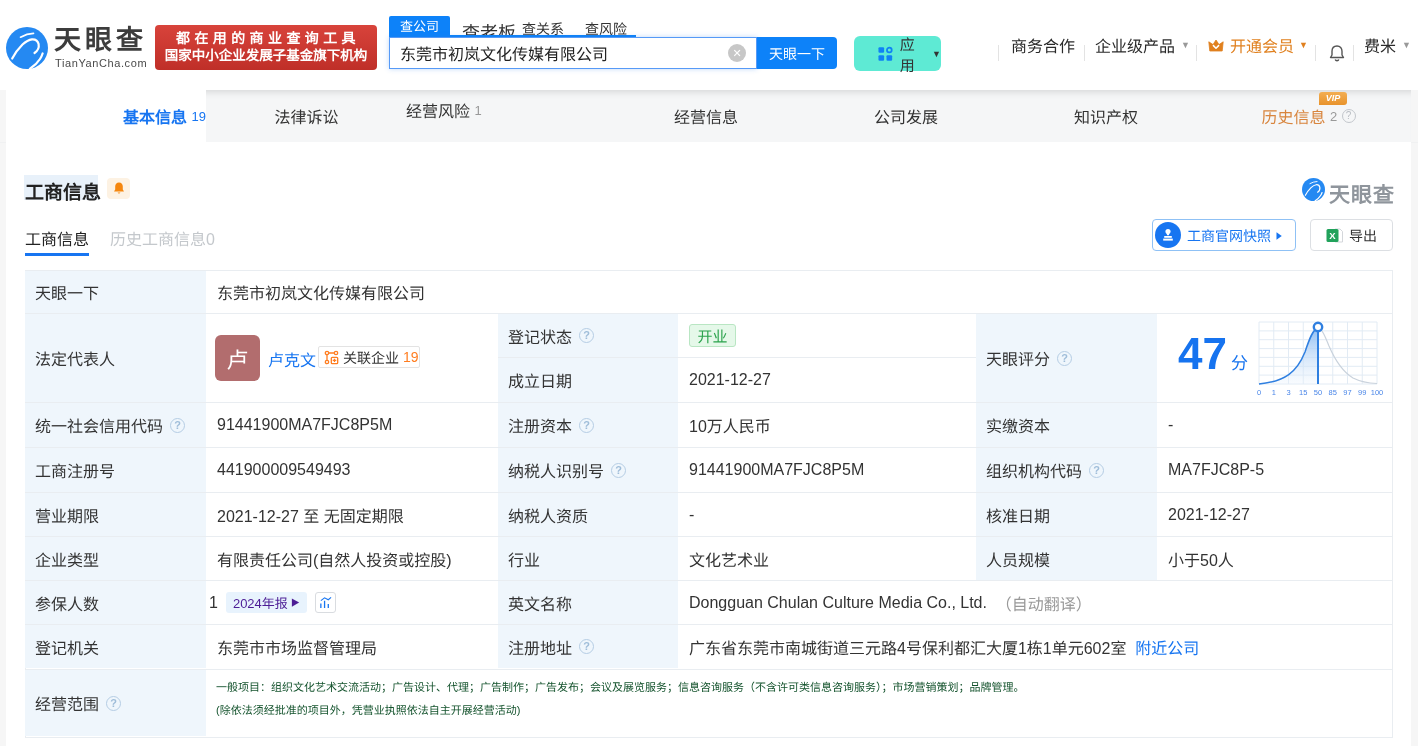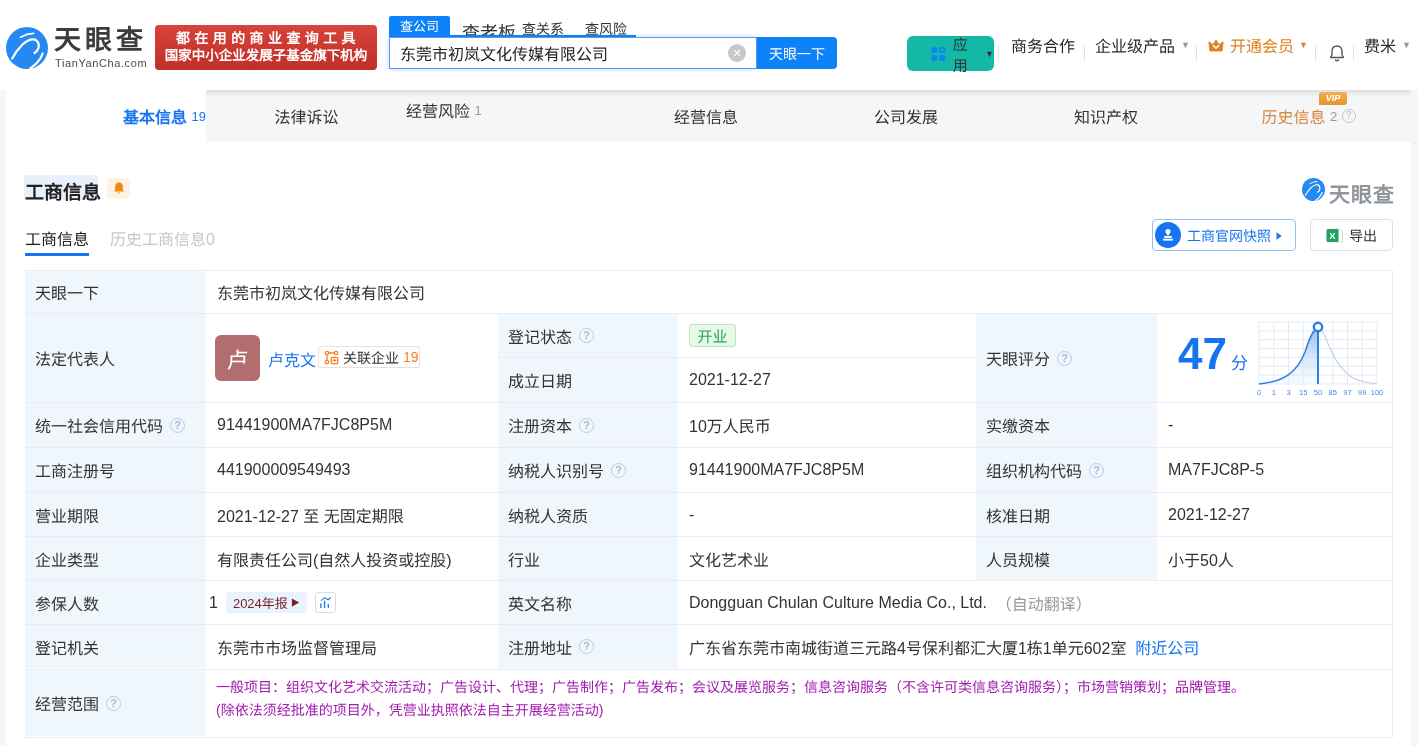--- a/index.html
+++ b/index.html
@@ -34,21 +34,21 @@
 <div class="abs" style="left:389px;top:16px;width:61px;height:19px;background:#0d82f9;color:#fff;font-size:13px;display:flex;align-items:center;justify-content:center;border-radius:2px 2px 0 0">查公司</div>
 <div class="abs" style="left:462px;top:18px;font-size:18px;color:#333">查老板</div>
 <div class="abs" style="left:522px;top:18px;font-size:14px;color:#333">查关系</div>
 <div class="abs" style="left:585px;top:18px;font-size:14px;color:#333">查风险</div>
 <div class="abs" style="left:389px;top:35px;width:247px;height:2px;background:#0d82f9"></div>
 
 <div class="abs" style="left:389px;top:37px;width:368px;height:32px;background:#fff;border:1px solid #569af7;box-shadow:0 0 5px rgba(47,128,237,.3);display:flex;align-items:center;padding-left:10px;font-size:16px;color:#222">东莞市初岚文化传媒有限公司</div>
 <div class="abs" style="left:728px;top:44px;width:18px;height:18px;border-radius:50%;background:#c7c7c7;color:#fff;font-size:11px;line-height:18px;text-align:center">✕</div>
 <div class="abs" style="left:757px;top:37px;width:80px;height:32px;background:#0d82f9;border-radius:0 4px 4px 0;color:#fff;font-size:14px;display:flex;align-items:center;justify-content:center">天眼一下</div>
 
-<div class="abs" style="left:907px;top:36px;width:87px;height:35px;background:#14b8a6;border-radius:6px;display:flex;align-items:center;padding-left:24px;font-size:15px;color:#333">
+<div class="abs" style="left:854px;top:36px;width:87px;height:35px;background:#5eead4;border-radius:6px;display:flex;align-items:center;padding-left:24px;font-size:15px;color:#333">
 <svg width="16" height="16" viewBox="0 0 16 16" style="margin-right:7px">
       <g fill="#0f82f5">
         <rect x="0.5" y="0.5" width="6.2" height="6.2" rx="1.2"></rect>
         <rect x="0.5" y="9.3" width="6.2" height="6.2" rx="1.2"></rect>
         <rect x="9.3" y="9.3" width="6.2" height="6.2" rx="1.2"></rect>
       </g>
       <circle cx="12.4" cy="3.6" r="2.6" fill="none" stroke="#0f82f5" stroke-width="1.9"></circle>
     </svg>
 应用<span style="margin-left:5px;font-size:9px;color:#333">▼</span></div>
 <div class="hdiv" style="left:998px"></div>
@@ -179,37 +179,37 @@
 <div class="lab" style="left:976px;top:493px;width:181px;height:43px">核准日期</div>
 <div class="val" style="left:1157px;top:493px;width:236px;height:43px">2021-12-27</div>
 <div class="lab" style="left:25px;top:537px;width:181px;height:43px">企业类型</div>
 <div class="val" style="left:206px;top:537px;width:292px;height:43px">有限责任公司(自然人投资或控股)</div>
 <div class="lab" style="left:498px;top:537px;width:180px;height:43px">行业</div>
 <div class="val" style="left:678px;top:537px;width:298px;height:43px">文化艺术业</div>
 <div class="lab" style="left:976px;top:537px;width:181px;height:43px">人员规模</div>
 <div class="val" style="left:1157px;top:537px;width:236px;height:43px">小于50人</div>
 <div class="lab" style="left:25px;top:581px;width:181px;height:43px">参保人数</div>
 <div style="position:absolute;left:206px;top:581px;height:43px;display:flex;align-items:center;padding-left:3px;font-size:16px;color:#333">1
-<span style="margin-left:8px;background:#e8f3fd;border-radius:3px;height:21px;display:inline-flex;align-items:center;padding:0 7px;font-size:13px;color:#7f1d1d">2024年报 <span style="font-size:9px;margin-left:3px">▶</span></span>
+<span style="margin-left:8px;background:#e8f3fd;border-radius:3px;height:21px;display:inline-flex;align-items:center;padding:0 7px;font-size:13px;color:#4c1d95">2024年报 <span style="font-size:9px;margin-left:3px">▶</span></span>
 <span style="margin-left:8px;width:21px;height:21px;border:1px solid #d9dce0;border-radius:3px;display:inline-flex;align-items:center;justify-content:center">
       <svg width="13" height="13" viewBox="0 0 14 14">
         <g stroke="#1775f1" stroke-width="1.4" fill="none">
           <path d="M2,13 V8 M6,13 V5 M10,13 V8.5"></path>
           <path d="M2,5 L6,2 L10,4 L13,1.5" stroke-width="1.2"></path>
         </g>
       </svg>
     </span></div>
 <div class="lab" style="left:498px;top:581px;width:180px;height:43px">英文名称</div>
 <div class="val" style="left:678px;top:581px;width:715px;height:43px">Dongguan Chulan Culture Media Co., Ltd.&nbsp;&nbsp;<span style="color:#999">（自动翻译）</span></div>
 <div class="lab" style="left:25px;top:625px;width:181px;height:43px">登记机关</div>
 <div class="val" style="left:206px;top:625px;width:292px;height:43px">东莞市市场监督管理局</div>
 <div class="lab" style="left:498px;top:625px;width:180px;height:43px">注册地址<span class="q">?</span></div>
 <div class="val" style="left:678px;top:625px;width:715px;height:43px">广东省东莞市南城街道三元路4号保利都汇大厦1栋1单元602室&nbsp;&nbsp;<span style="color:#1775f1">附近公司</span></div>
 <div class="lab" style="left:25px;top:670px;width:181px;height:66px">经营范围<span class="q">?</span></div>
-<div style="position:absolute;left:216px;top:676px;width:1200px;font-size:14px;color:#a21caf;line-height:23px">一般项目：组织文化艺术交流活动；广告设计、代理；广告制作；广告发布；会议及展览服务；信息咨询服务（不含许可类信息咨询服务）；市场营销策划；品牌管理。<br>(除依法须经批准的项目外，凭营业执照依法自主开展经营活动)</div>
+<div style="position:absolute;left:216px;top:676px;width:1200px;font-size:11px;color:#14532d;line-height:23px">一般项目：组织文化艺术交流活动；广告设计、代理；广告制作；广告发布；会议及展览服务；信息咨询服务（不含许可类信息咨询服务）；市场营销策划；品牌管理。<br>(除依法须经批准的项目外，凭营业执照依法自主开展经营活动)</div>
 
 <svg class="abs" style="left:1253px;top:318px" width="135" height="80" viewBox="0 0 135 80">
 <defs>
 <linearGradient id="fillg" x1="0" y1="0" x2="0" y2="1">
 <stop offset="0" stop-color="#8ebdf3" stop-opacity="1"></stop>
 <stop offset="1" stop-color="#e9f2fc" stop-opacity="0.3"></stop>
 </linearGradient>
 <clipPath id="leftclip">
         <rect x="0" y="0" width="59" height="68"></rect>
       </clipPath>

